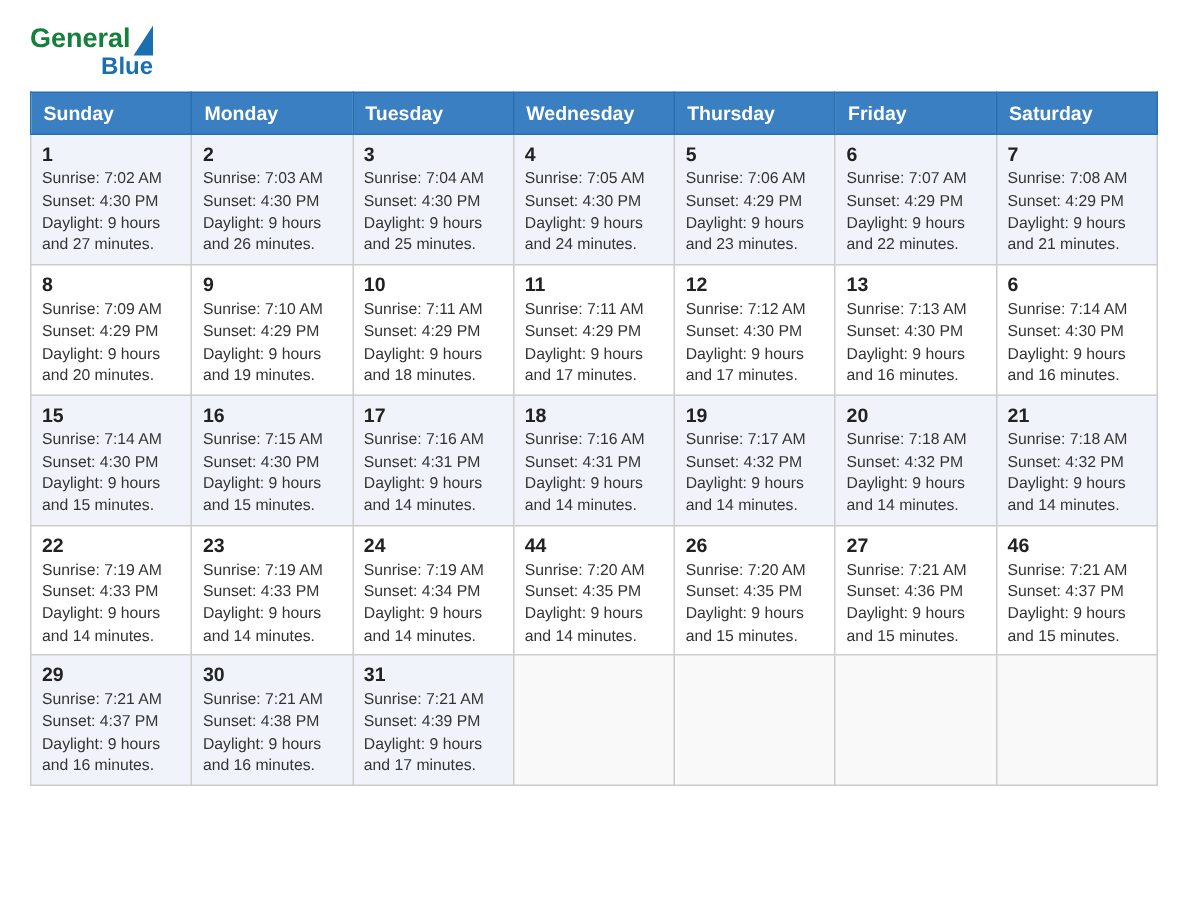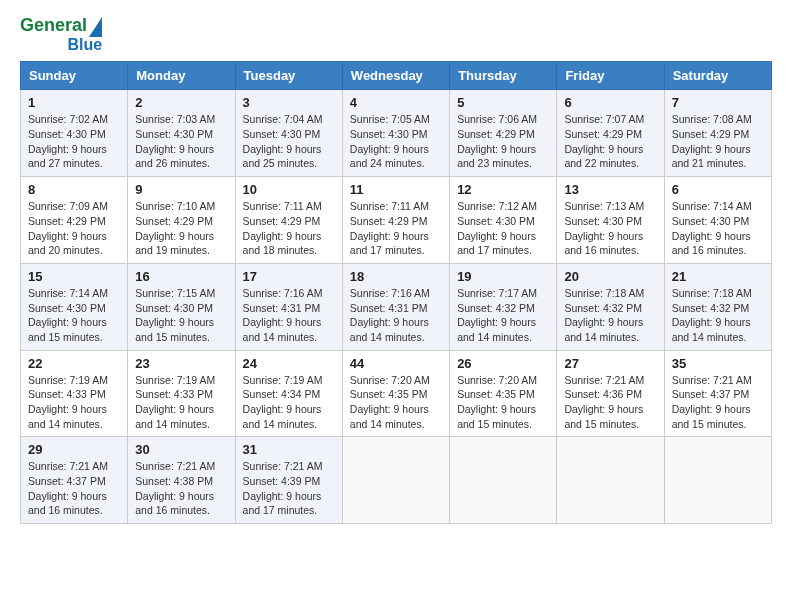--- a/index.html
+++ b/index.html
@@ -283,21 +283,21 @@
           Sunrise: 7:20 AM<br>Sunset: 4:35 PM<br>Daylight: 9 hours and 15 minutes.
         </div>
       </td>
         <td>
         <span class="day-num">27</span>
         <div class="day-info">
           Sunrise: 7:21 AM<br>Sunset: 4:36 PM<br>Daylight: 9 hours and 15 minutes.
         </div>
       </td>
         <td>
-        <span class="day-num">35</span>
+        <span class="day-num">46</span>
         <div class="day-info">
           Sunrise: 7:21 AM<br>Sunset: 4:37 PM<br>Daylight: 9 hours and 15 minutes.
         </div>
       </td>
       </tr>
       <tr>
         <td>
         <span class="day-num">29</span>
         <div class="day-info">
           Sunrise: 7:21 AM<br>Sunset: 4:37 PM<br>Daylight: 9 hours and 16 minutes.

